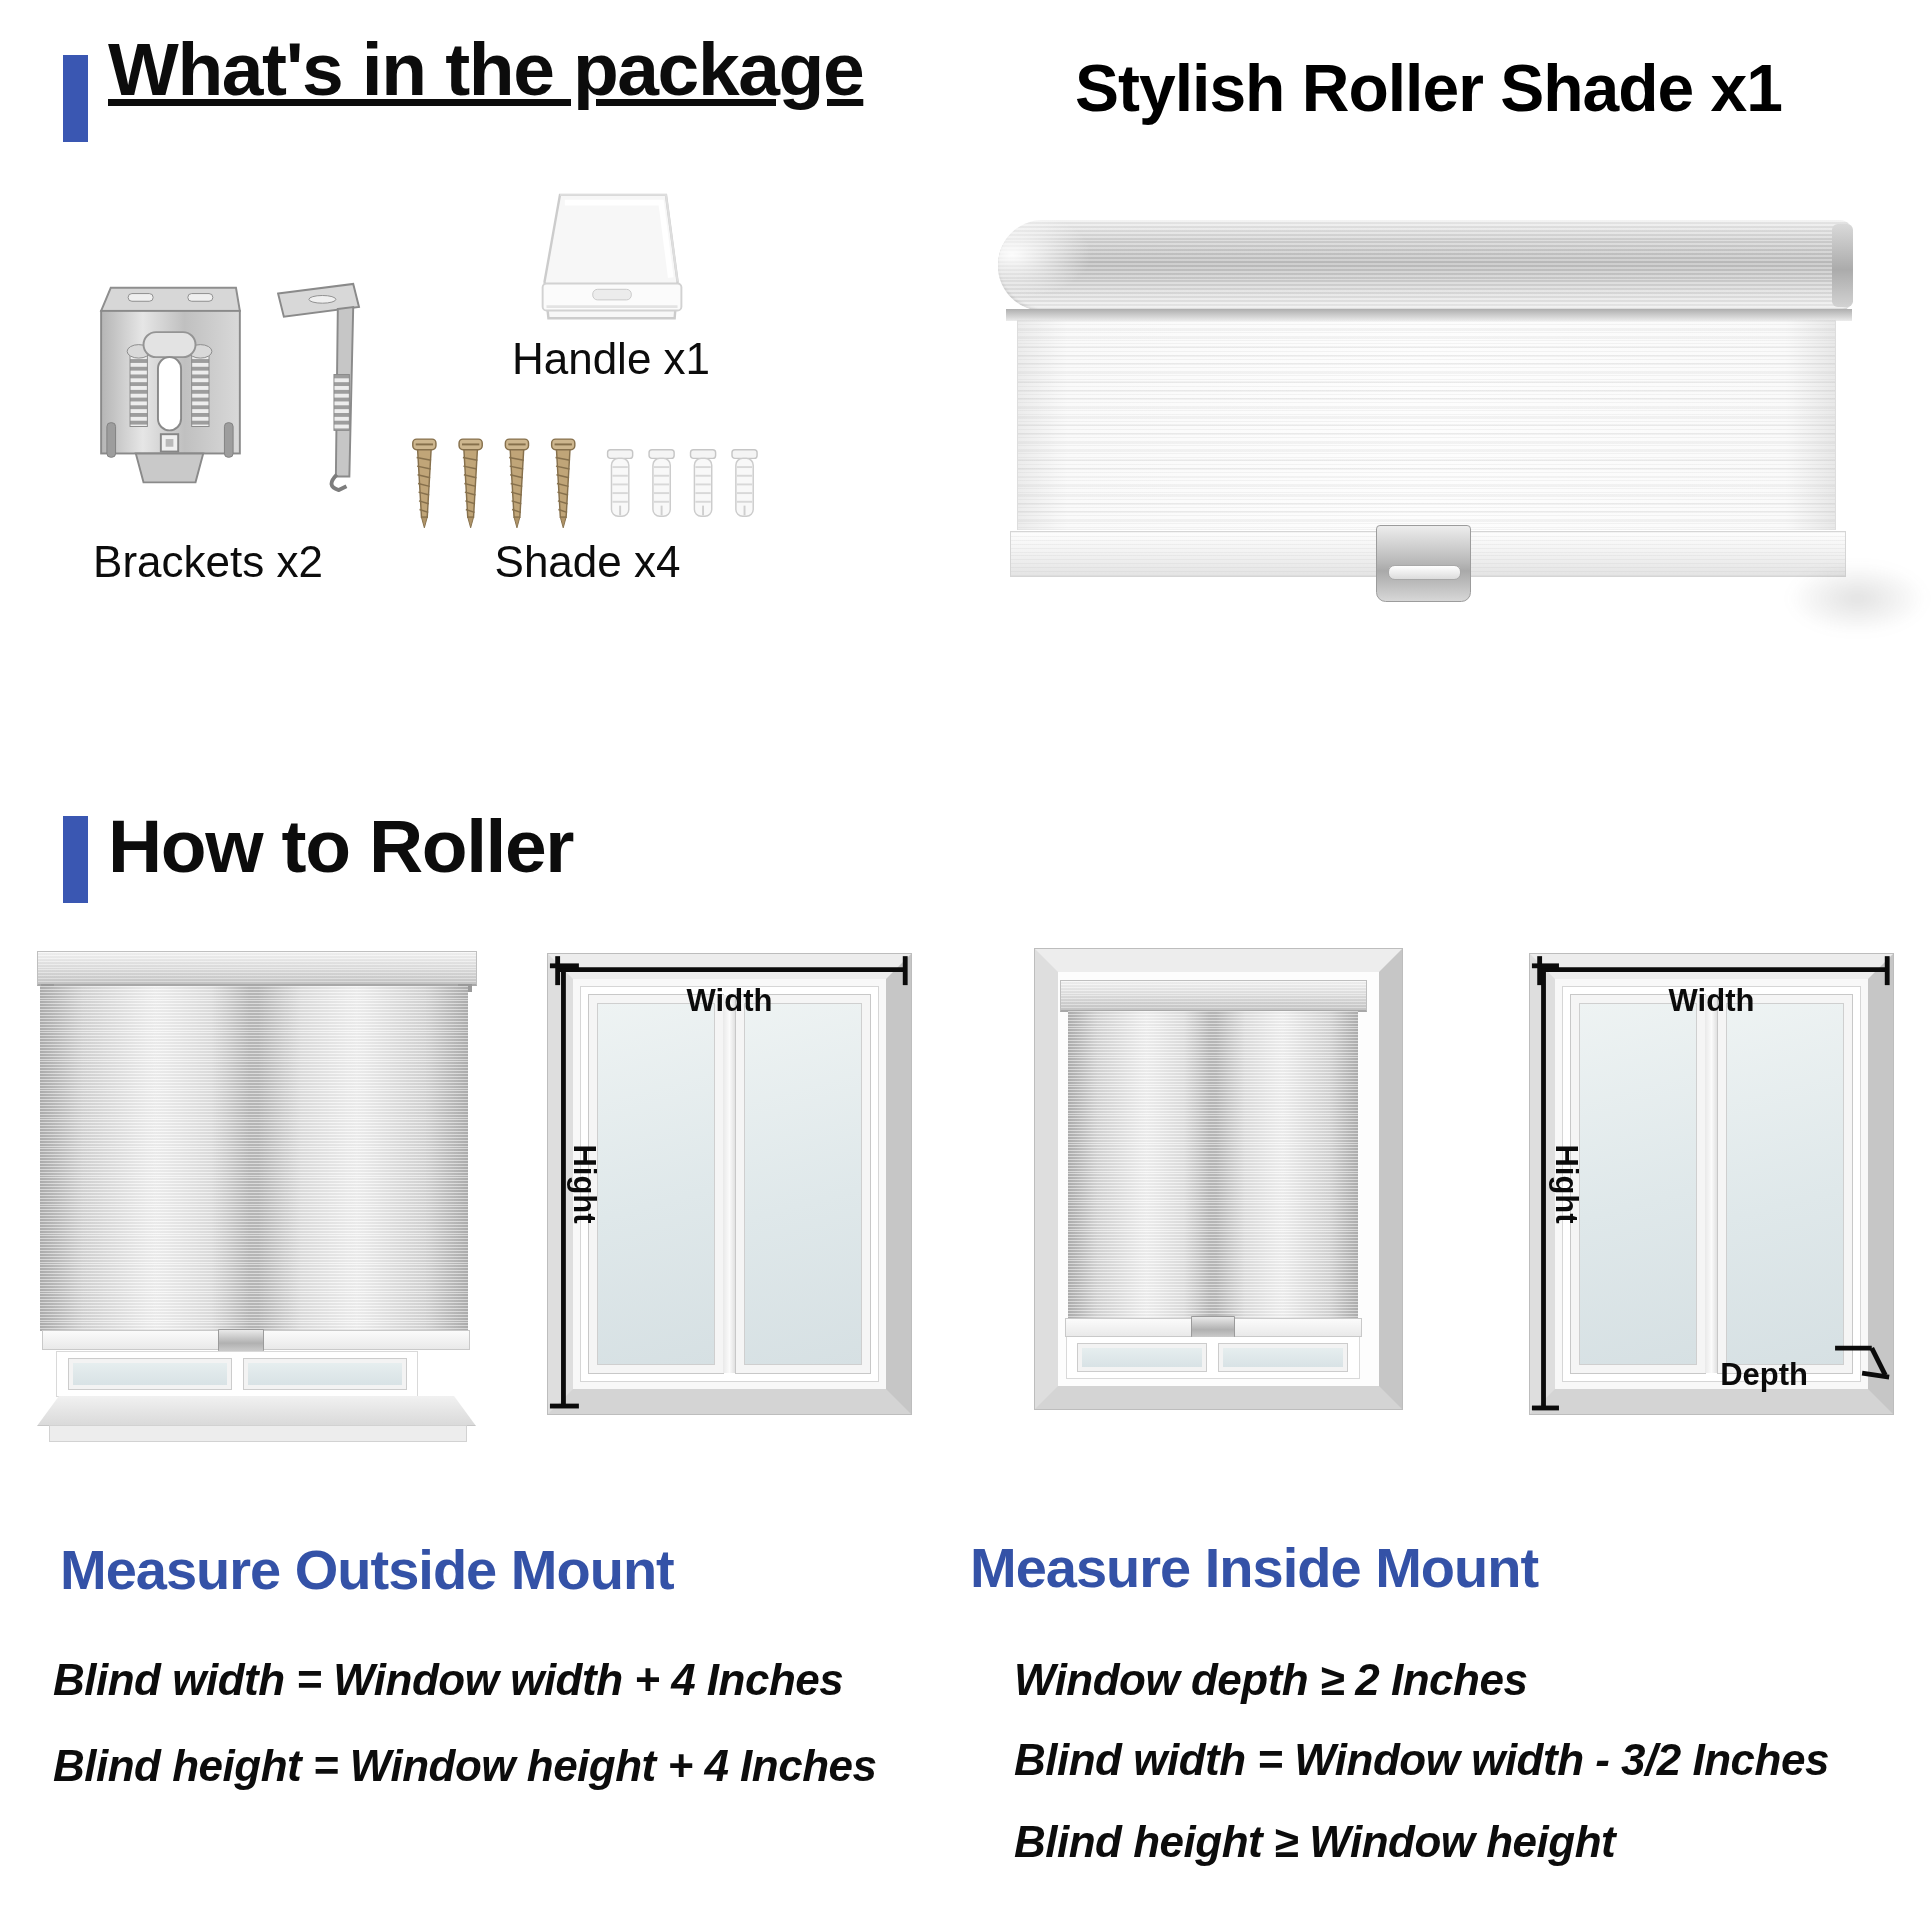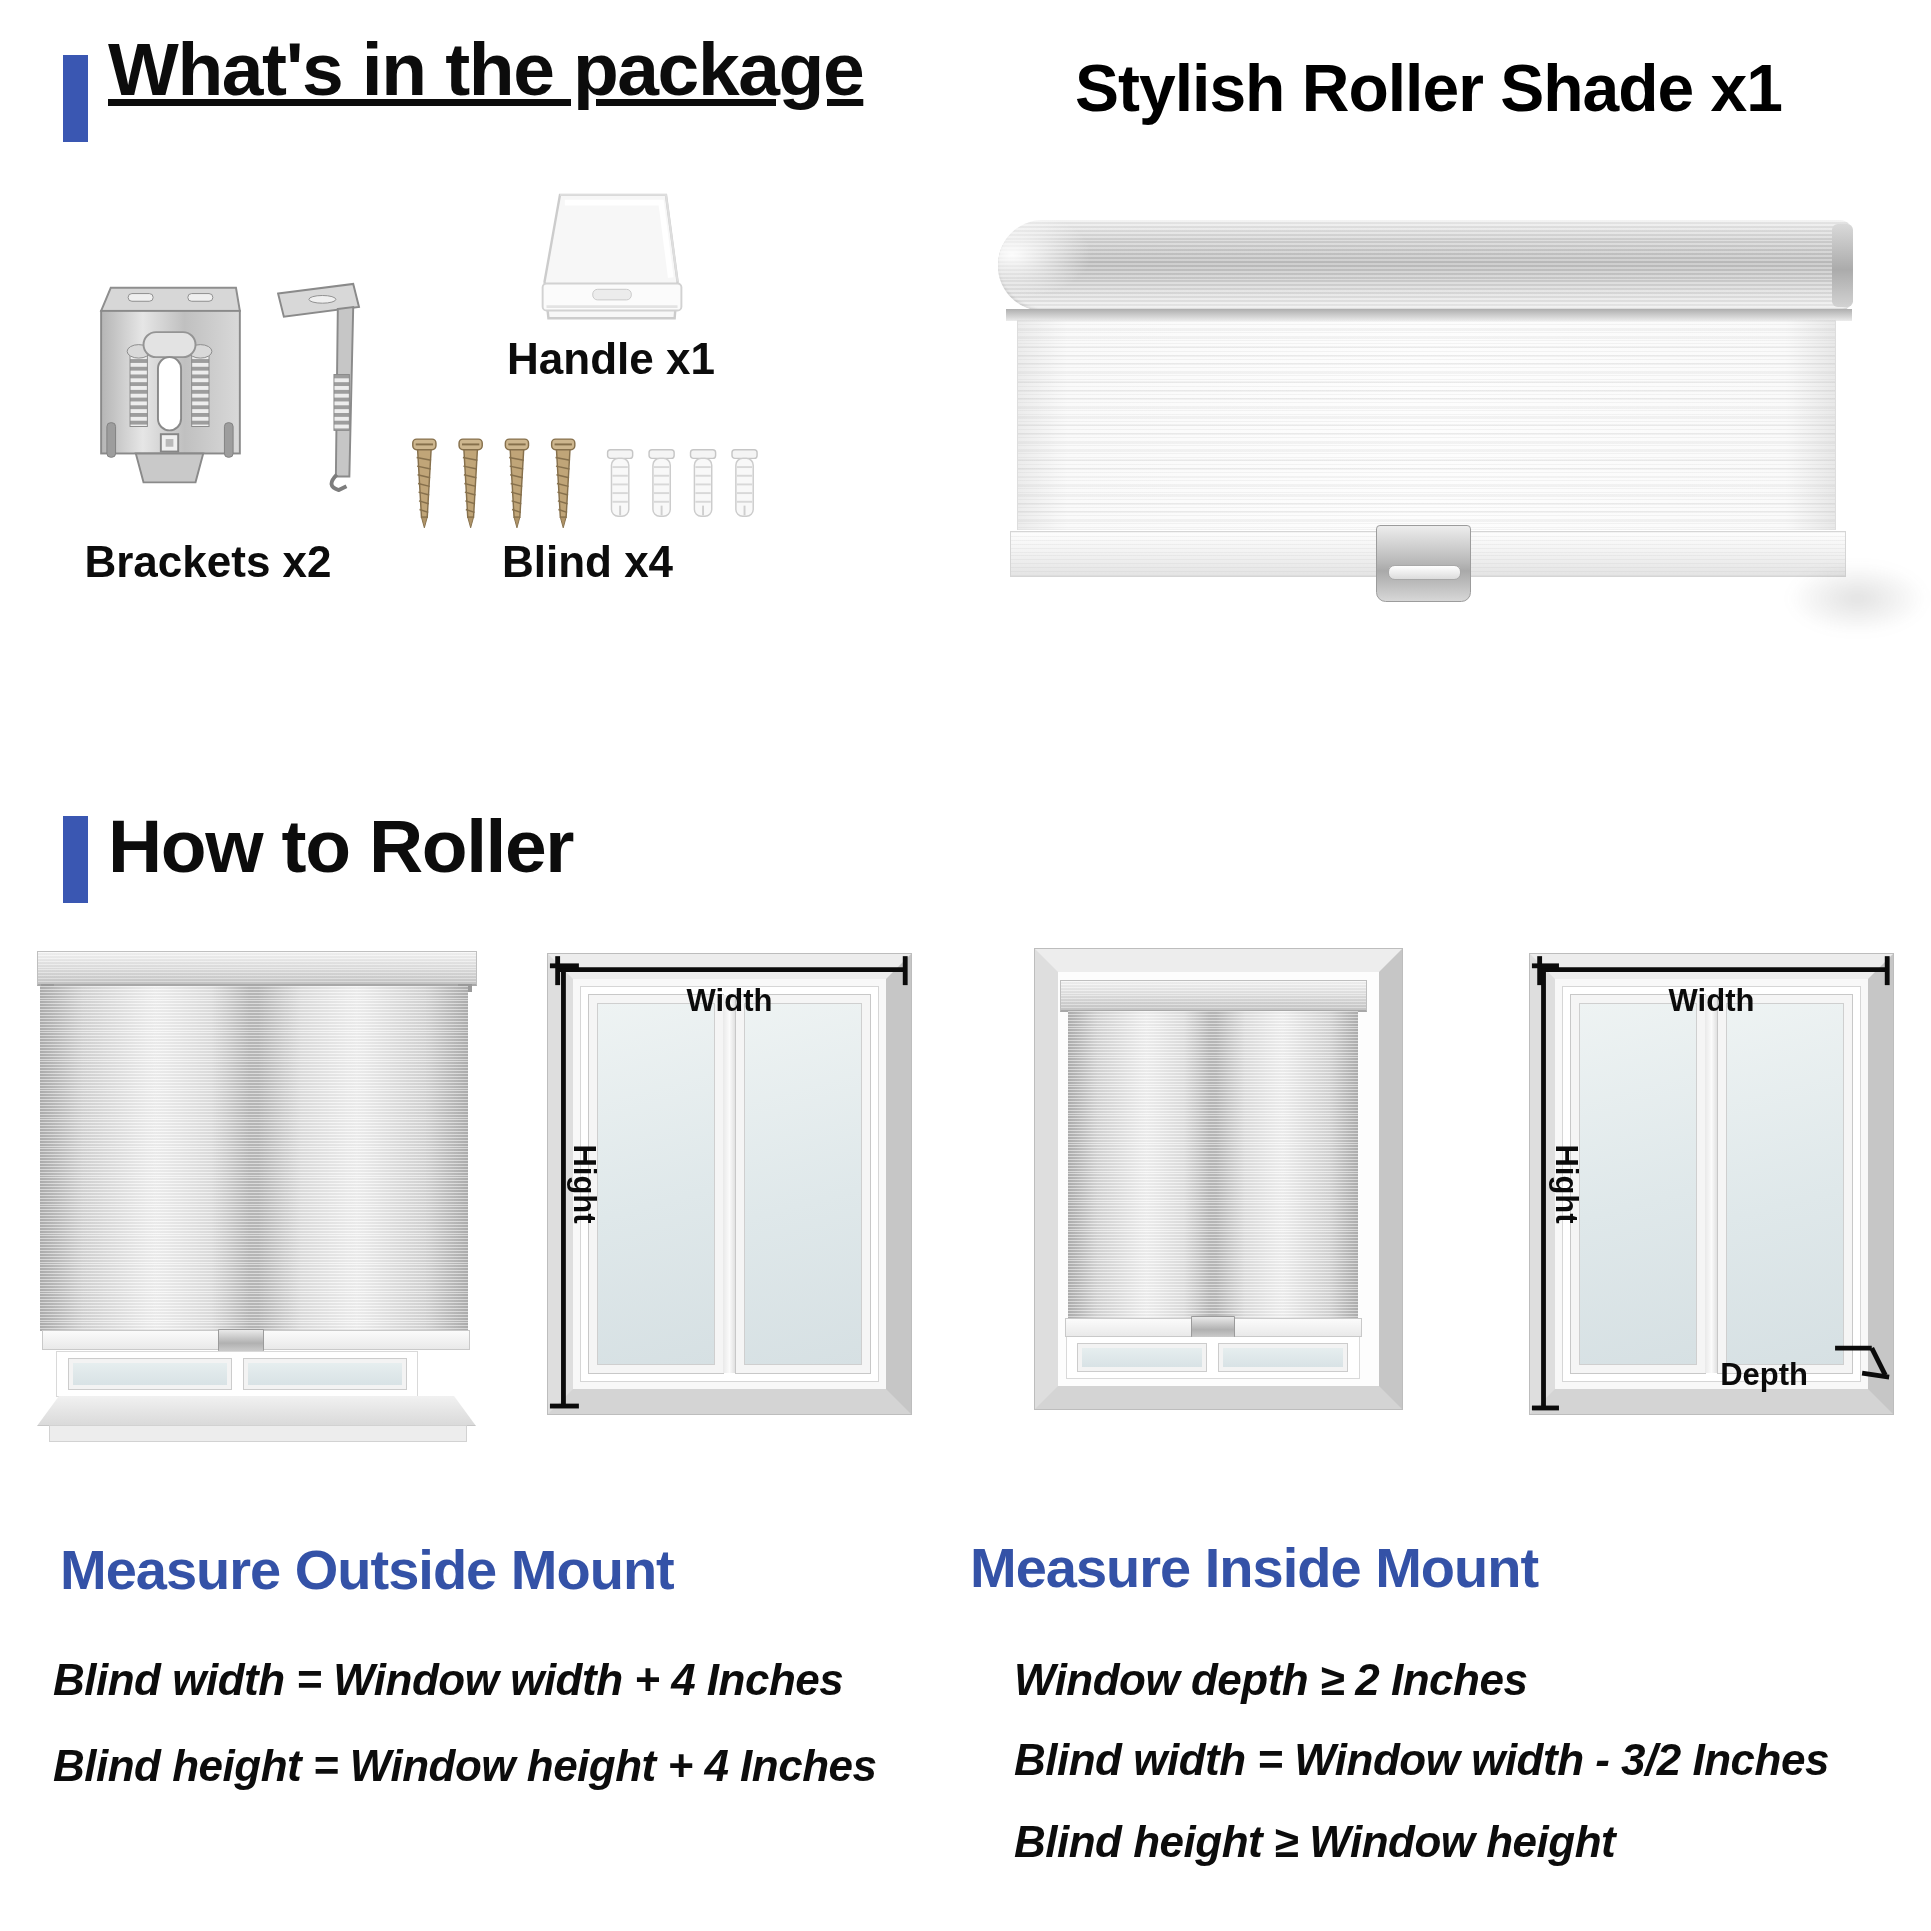--- a/index.html
+++ b/index.html
@@ -6,21 +6,21 @@
   body{
     width:1931px;height:1931px;position:relative;background:#ffffff;
     font-family:"Liberation Sans","DejaVu Sans",sans-serif;
     color:var(--ink,#0d0d0d);overflow:hidden;
   }
   .abs{position:absolute;}
   
   .accent-bar{width:25px;height:87px;background:var(--accent,#3a57b2);}
   .h1{font-size:75px;font-weight:bold;letter-spacing:-1.4px;white-space:nowrap;color:#0c0c0c;}
   .product-title{font-size:66px;font-weight:bold;letter-spacing:-1px;text-align:center;white-space:nowrap;color:#000000;}
-  .item-label{font-size:44px;font-weight:bold;text-align:center;white-space:nowrap;color:#0c0c0c;}
+  .item-label{font-size:44px;font-weight:normal;text-align:center;white-space:nowrap;color:#0c0c0c;}
   .blue-title{font-size:56px;font-weight:bold;letter-spacing:-1px;white-space:nowrap;color:var(--blue,#3452a7);}
   .formula{font-size:44px;font-weight:bold;letter-spacing:-0.5px;white-space:nowrap;color:#0c0c0c;font-style:italic;}
   
   .shade-wrap{width:861px;height:415px;}
   .roll{
     position:absolute;left:0;top:5.8px;width:855px;height:91px;
     border-radius:45px 13.5px 13.5px 45px;
     background:
       repeating-linear-gradient(180deg, rgba(255,255,255,.25) 0 1.9px, rgba(0,0,0,.045) 1.9px 3.9px),
       linear-gradient(180deg,#f0f0f0 0%,#d4d4d4 22%,#bfbfbf 48%,#cccccc 62%,#e3e3e3 84%,#f3f3f3 100%);
@@ -274,21 +274,21 @@
     <g stroke="#d8d8d8" stroke-width="2">
       <line x1="3" y1="34" x2="19" y2="34"></line>
         <line x1="3" y1="43" x2="19" y2="43"></line>
       <line x1="3" y1="52" x2="19" y2="52"></line>
         <line x1="3" y1="61" x2="19" y2="61"></line>
       <line x1="3" y1="70" x2="19" y2="70"></line>
     </g>
     <line x1="11" y1="74" x2="11" y2="84" stroke="#cfcfcf" stroke-width="2"></line>
   </g>
 </svg>
-<div class="abs item-label" style="left:462px;top:537px;width:251px;">Blind x4</div>
+<div class="abs item-label" style="left:462px;top:537px;width:251px;">Shade x4</div>
 
 <div class="abs shade-wrap" style="left:998px;top:214px;">
   <div class="roll"></div>
   <div class="roll-lip"></div>
   <div class="shade-fabric"></div>
   <div class="shade-bottombar"></div>
   <div class="shade-handle">
       <div class="groove"></div>
     </div>
   <div class="shade-shadow"></div>

